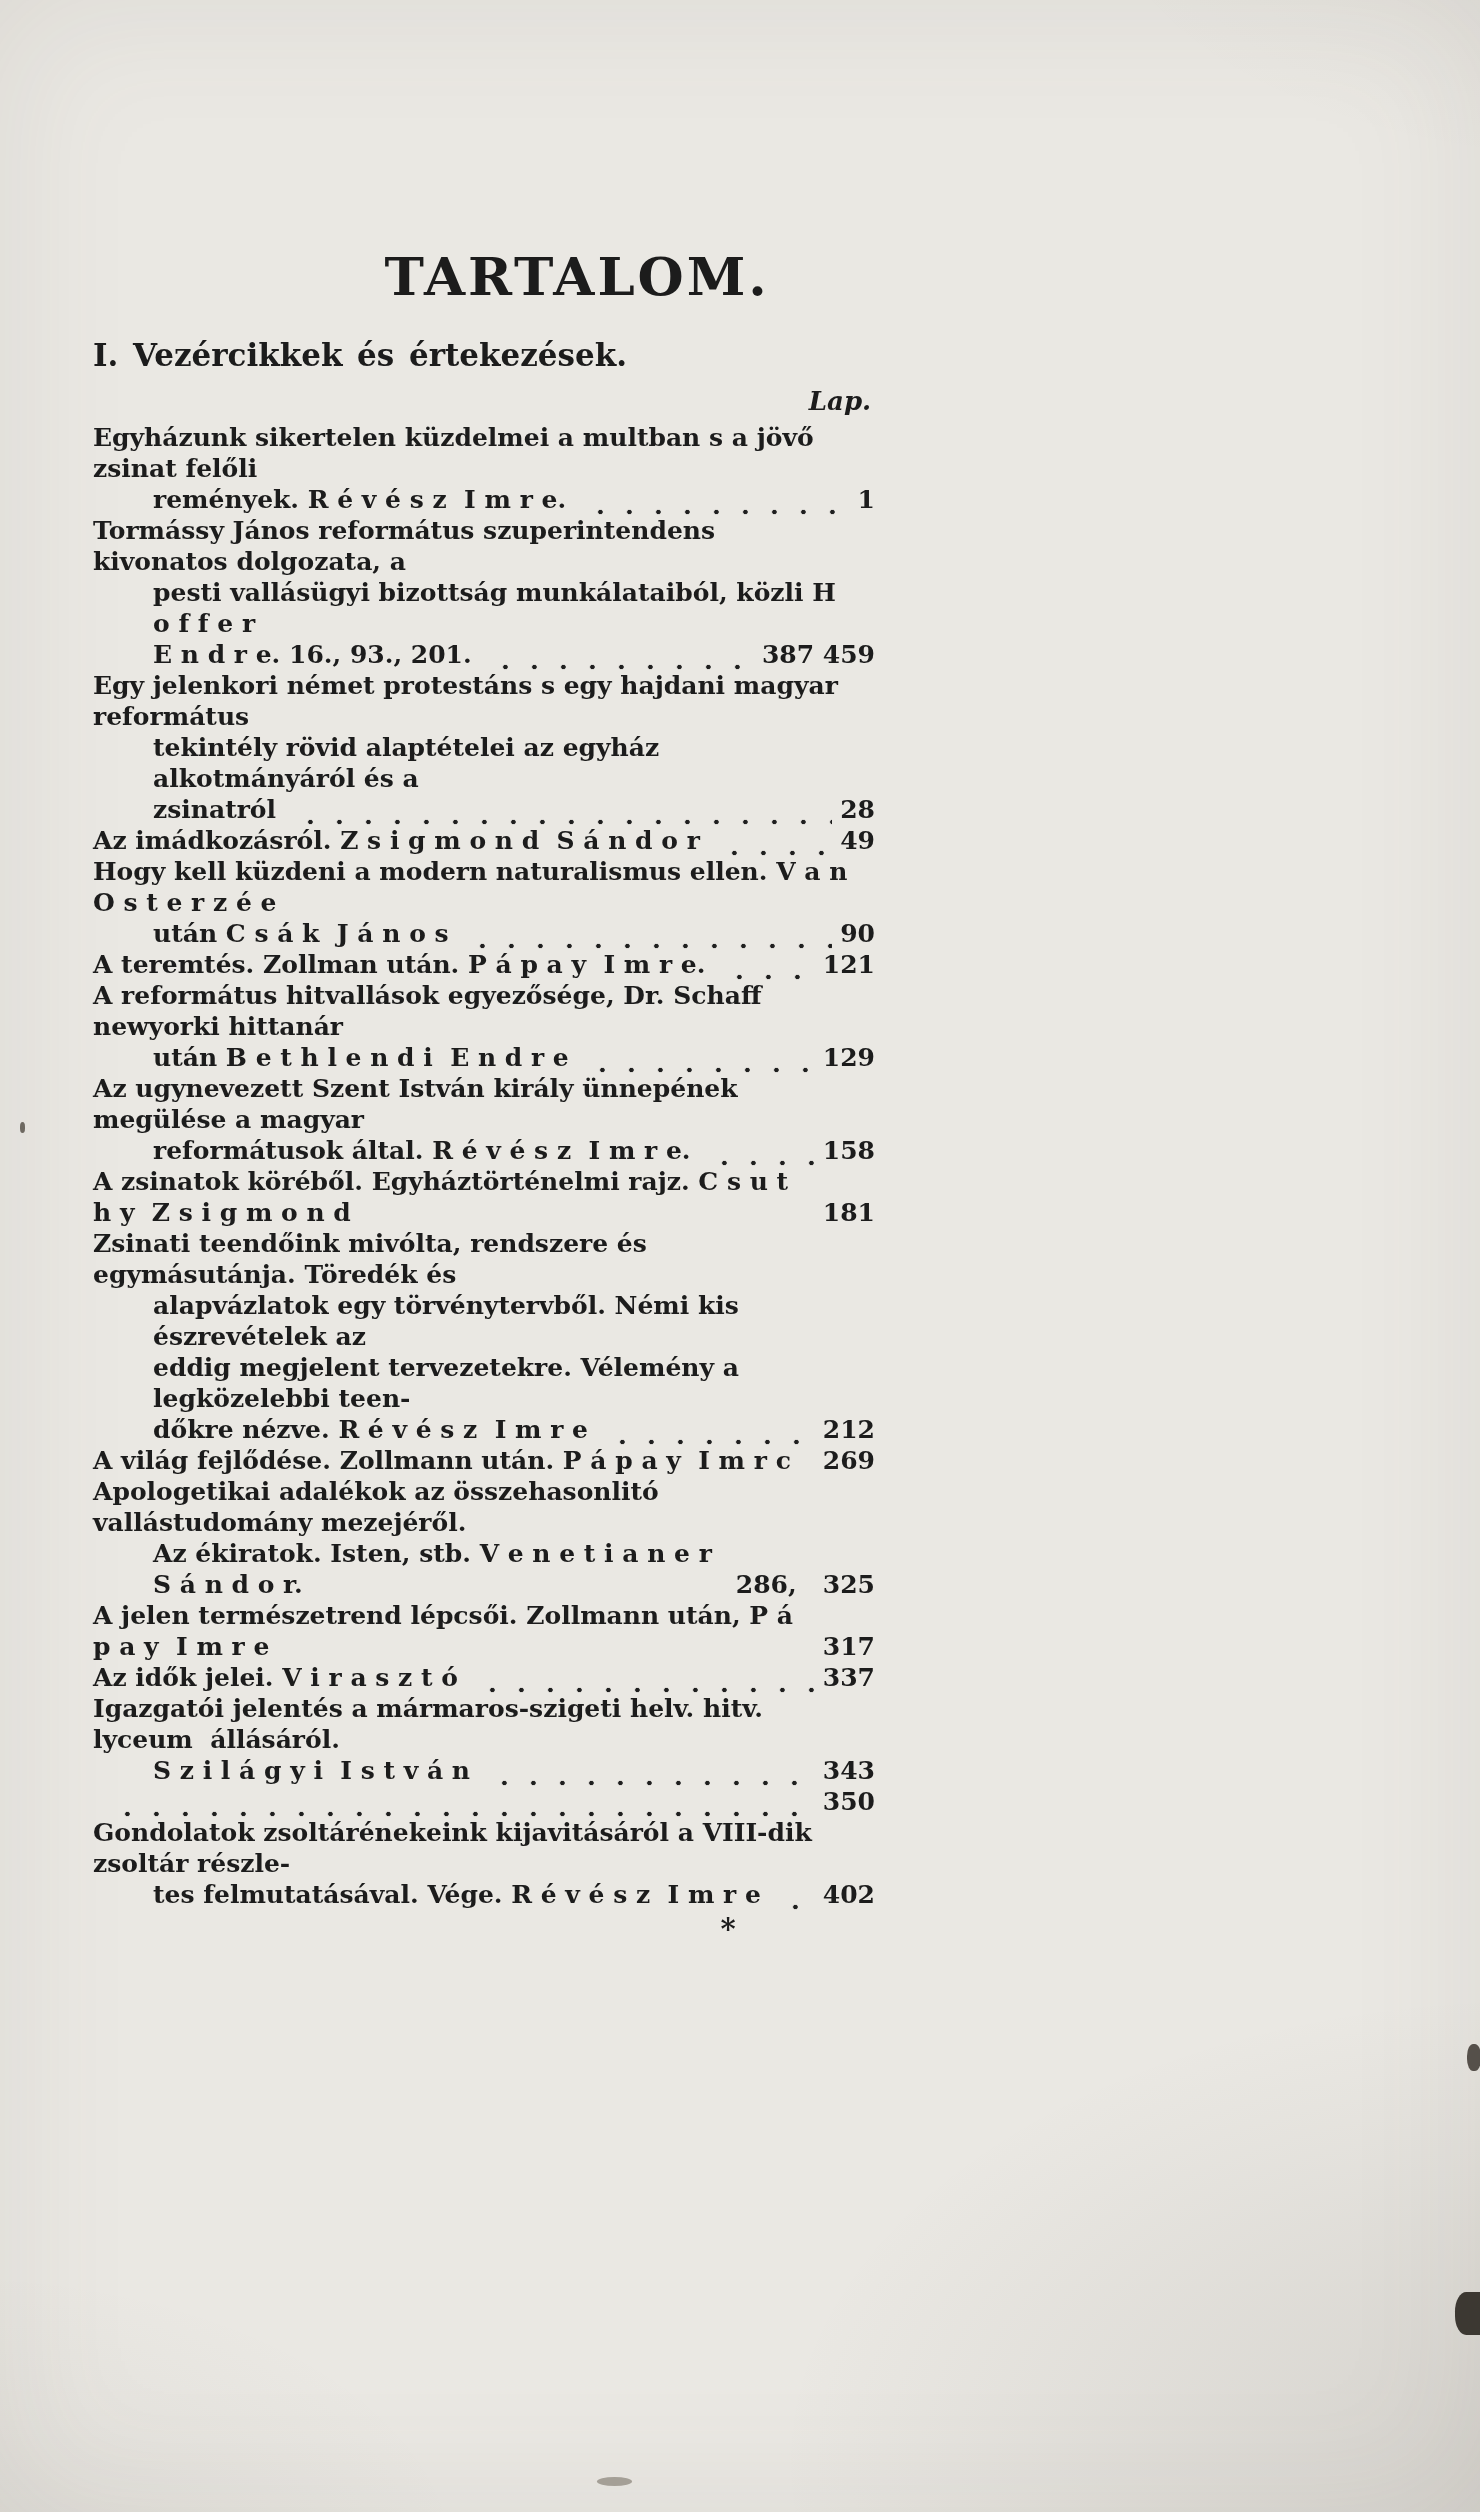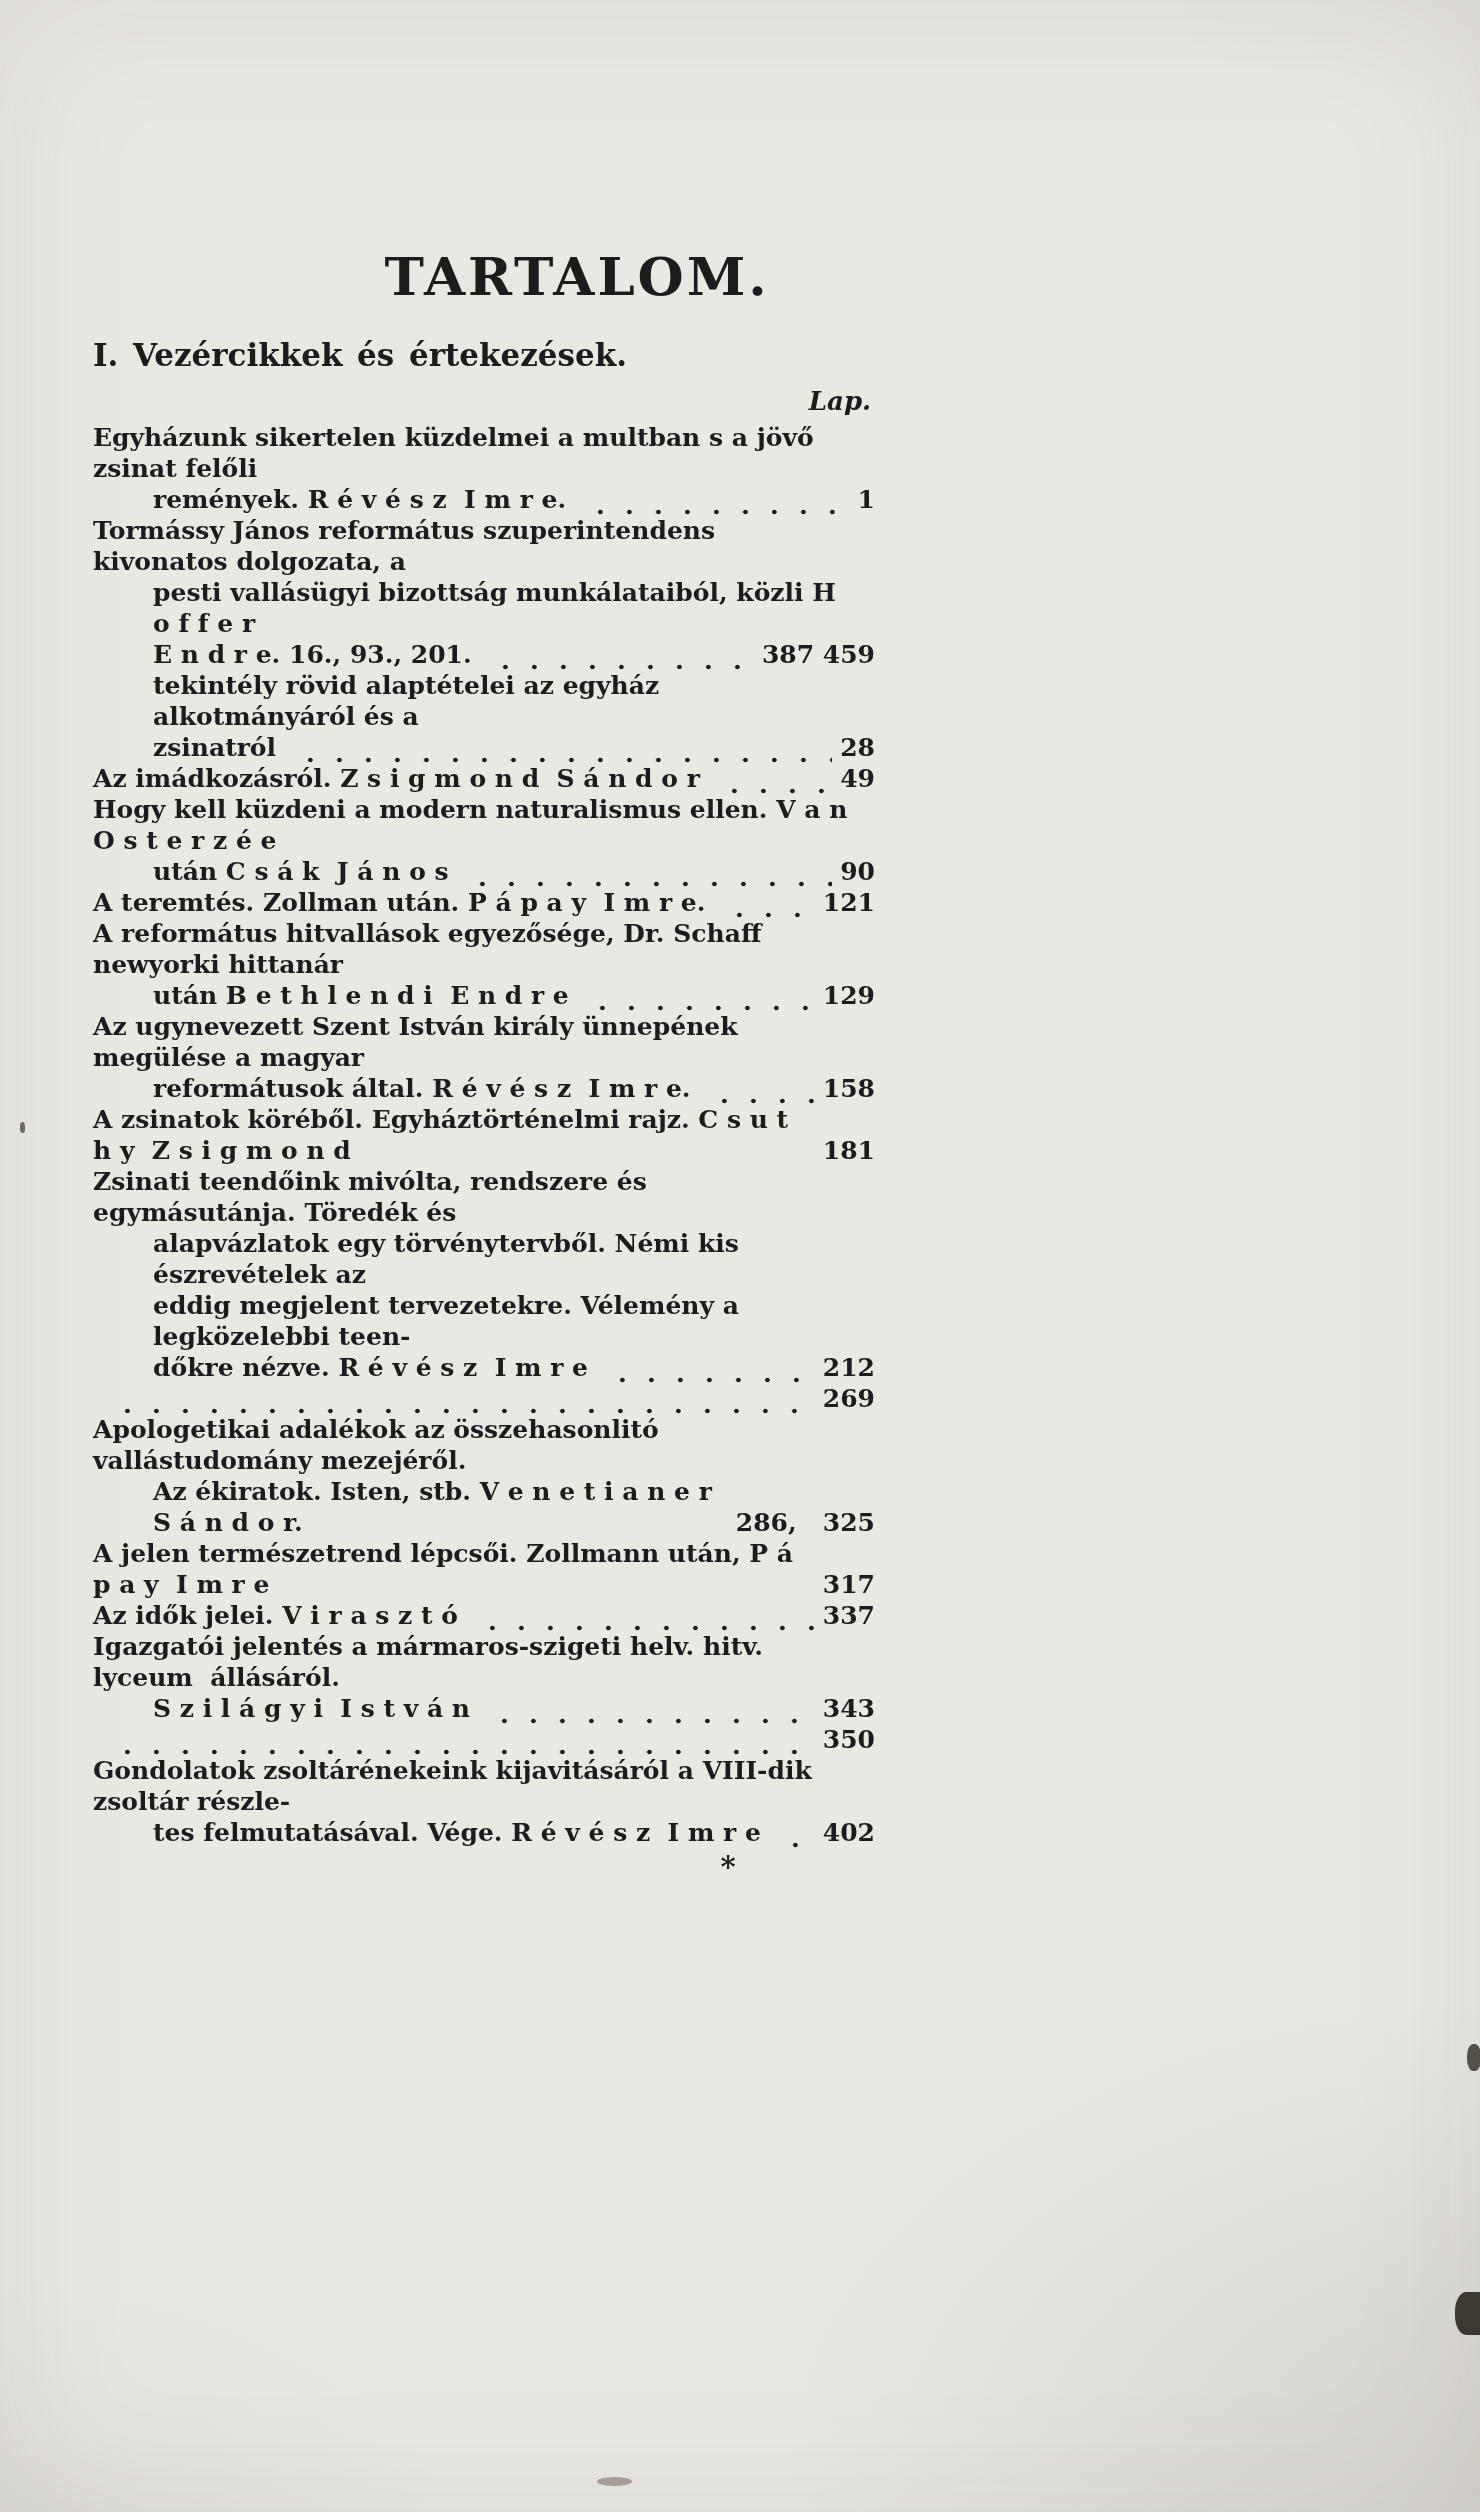--- a/index.html
+++ b/index.html
@@ -108,20 +108,24 @@
         </div>
         <div class="toc-line indent">
           <span class="toc-text">pesti vallásügyi bizottság munkálataiból, közli H o f f e r</span>
           <span class="leader"></span>
         </div>
         <div class="toc-line indent">
           <span class="toc-text">E n d r e. 16., 93., 201.</span>
           <span class="leader dotted"></span>
           <span class="toc-page">387 459</span>
         </div>
+        <div class="toc-line">
+          <span class="toc-text">Egy jelenkori német protestáns s egy hajdani magyar református</span>
+          <span class="leader"></span>
+        </div>
         <div class="toc-line indent">
           <span class="toc-text">tekintély rövid alaptételei az egyház alkotmányáról és a</span>
           <span class="leader"></span>
         </div>
         <div class="toc-line indent">
           <span class="toc-text">zsinatról</span>
           <span class="leader dotted"></span>
           <span class="toc-page">28</span>
         </div>
         <div class="toc-line">
@@ -177,20 +181,21 @@
         <div class="toc-line indent">
           <span class="toc-text">eddig megjelent tervezetekre. Vélemény a legközelebbi teen-</span>
           <span class="leader"></span>
         </div>
         <div class="toc-line indent">
           <span class="toc-text">dőkre nézve. R é v é s z  I m r e</span>
           <span class="leader dotted"></span>
           <span class="toc-page">212</span>
         </div>
         <div class="toc-line">
+          <span class="toc-text">A világ fejlődése. Zollmann után. P á p a y  I m r c</span>
           <span class="leader dotted"></span>
           <span class="toc-page">269</span>
         </div>
         <div class="toc-line">
           <span class="toc-text">Apologetikai adalékok az összehasonlitó vallástudomány mezejéről.</span>
           <span class="leader"></span>
         </div>
         <div class="toc-line indent">
           <span class="toc-text">Az ékiratok. Isten, stb. V e n e t i a n e r  S á n d o r.</span>
           <span class="leader"></span>

